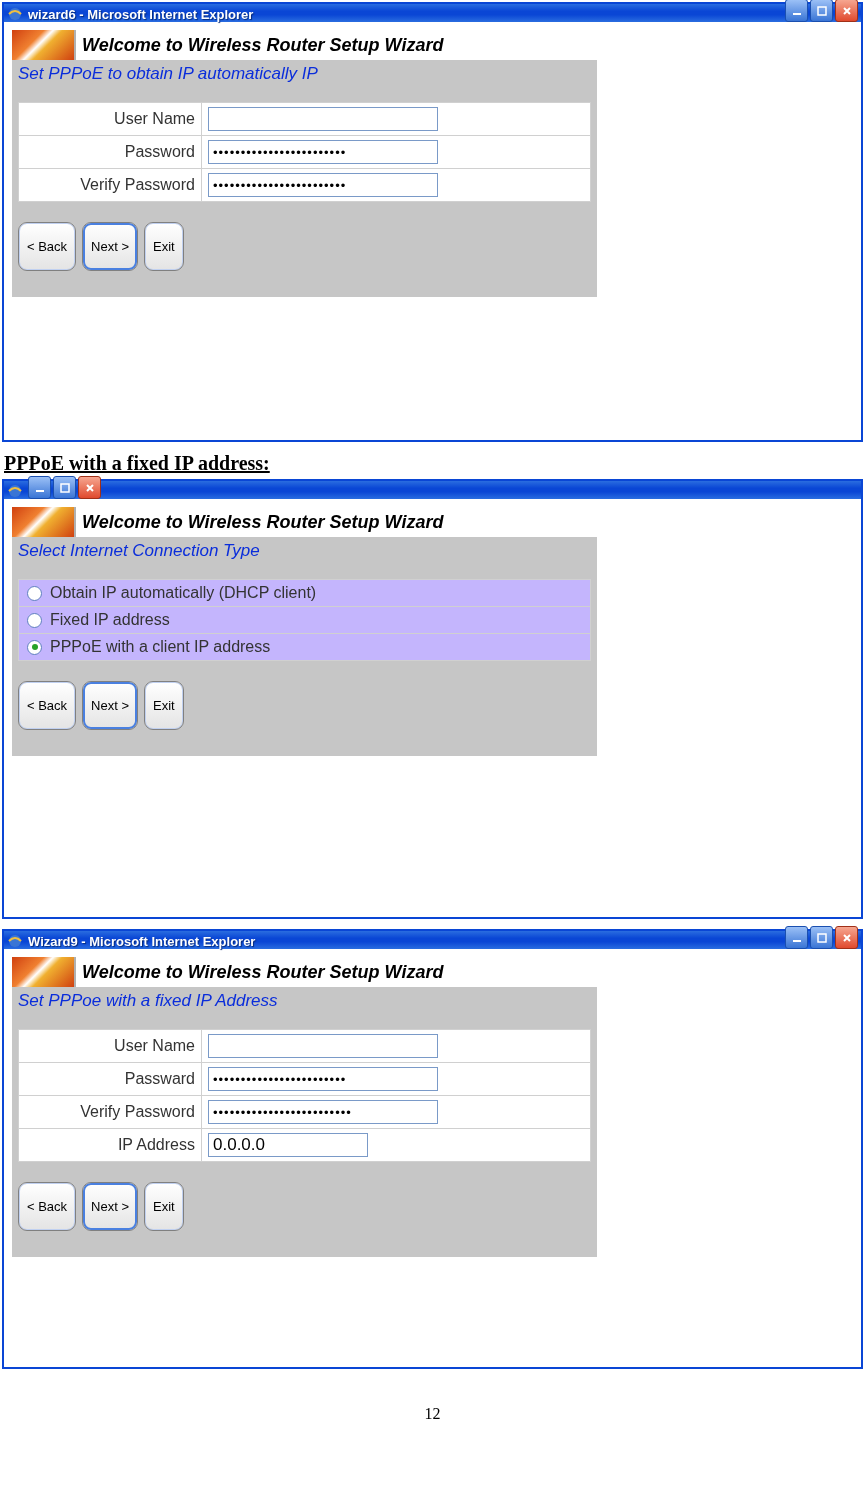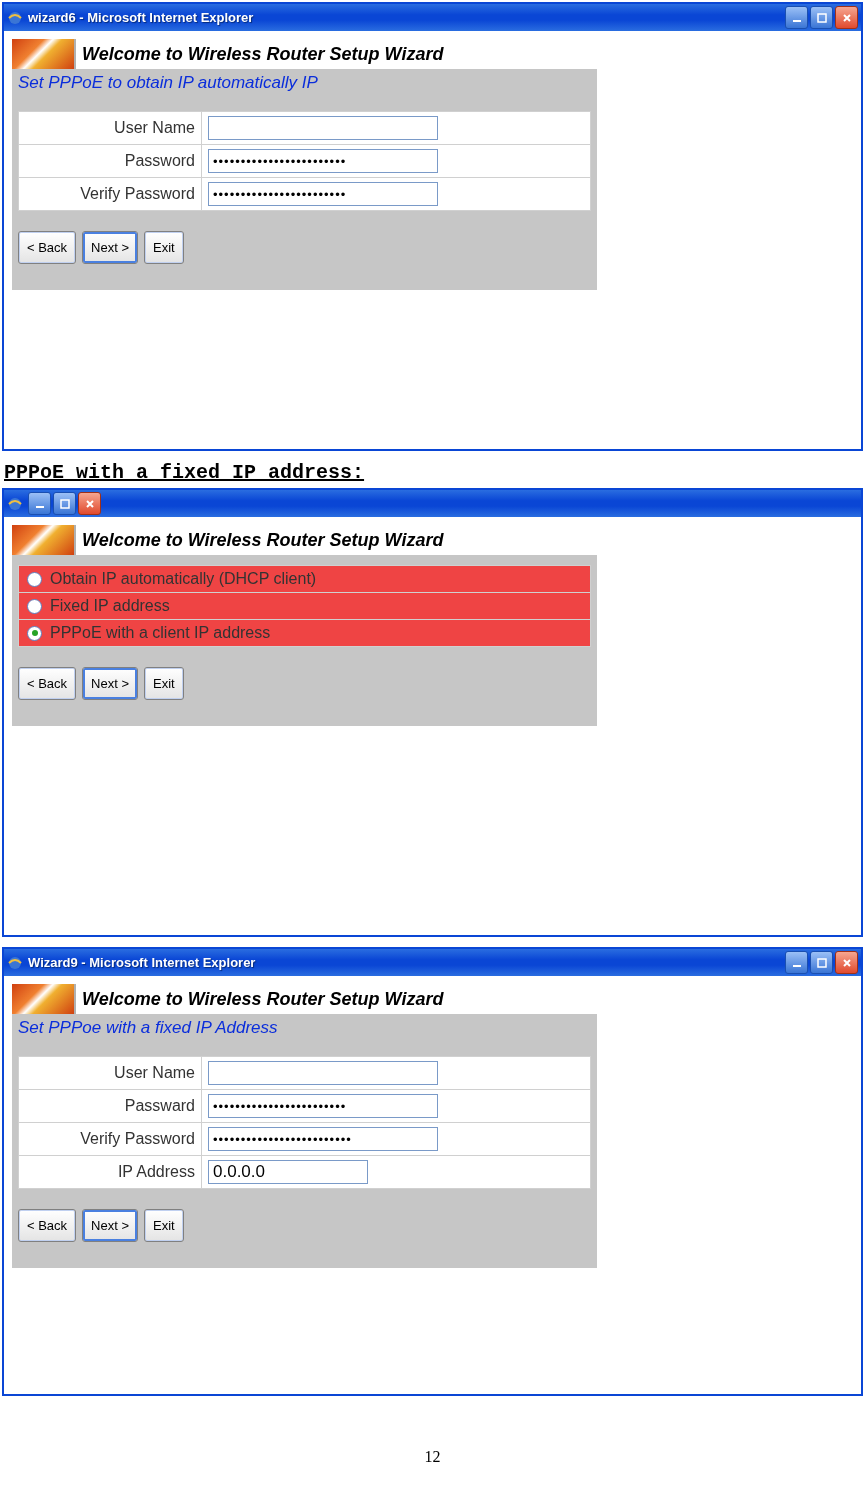--- a/index.html
+++ b/index.html
@@ -1,18 +1,18 @@
 <!DOCTYPE html>
 <html><head>
 <meta charset="utf-8">
 <style>
 body{margin:0;font-family:Arial,Helvetica,sans-serif;font-size:14px;background:#fff;width:865px}
 .page{padding:2px 2px 30px 2px}
 .iewin{border:2px solid #0a46d5;background:#fff;margin-bottom:10px}
-.titlebar{height:27px;background:linear-gradient(to bottom,#2a6de0 0%,#0a46d5 40%,#0a46d5 60%,#2a6de0 100%);display:flex;align-items:center;padding:0 3px;color:#fff;font-weight:bold;font-size:13px}
+.titlebar{height:18px;background:linear-gradient(to bottom,#2a6de0 0%,#0a46d5 40%,#0a46d5 60%,#2a6de0 100%);display:flex;align-items:flex-end;padding:0 3px;color:#fff;font-weight:bold;font-size:13px}
 .titlebar .ie-icon{width:16px;height:16px;margin-right:5px;display:inline-block;position:relative}
 .titlebar .ie-icon svg{display:block}
 .titlebar .ttxt{flex:1;text-shadow:1px 1px 1px #052a7a}
 .winctrl{display:flex;gap:2px}
 .winctrl .wbtn{width:21px;height:21px;border-radius:3px;border:1px solid #1a4fb0;display:flex;align-items:center;justify-content:center;font-family:Arial;font-size:11px;font-weight:bold;color:#fff}
 .winctrl .wmin,.winctrl .wmax{background:linear-gradient(to bottom,#9bc0f6,#3a75d5)}
 .winctrl .wclose{background:linear-gradient(to bottom,#f6a690,#e04a2e);border-color:#a03018}
 .ieclient{background:#fff;padding:8px 8px 70px 8px;min-height:340px}
 .panel{background:#c6c6c6;width:585px}
 .bannerwrap{display:flex;align-items:center;background:#fff;border-bottom:0}
@@ -20,30 +20,30 @@
 .banner-title{font-size:18px;font-weight:bold;font-style:italic;color:#000;padding-left:6px}
 .section-title{font-size:17px;font-weight:normal;font-style:italic;color:#0a2ddb;padding:4px 6px 8px 6px}
 .formarea{background:#c6c6c6;padding:10px 6px 6px 6px}
 table.frm{border-collapse:collapse;width:100%;background:#fff}
 table.frm td{border:1px solid #d0d0d0;padding:4px 6px;font-size:16px;color:#333;vertical-align:middle}
 table.frm td.lbl{width:170px;text-align:right;padding-right:6px}
 .inp{border:1px solid #7a9ac8;height:22px;padding:0 4px;font-size:17px;background:#fff}
 .inp.w220{width:220px}
 .inp.w150{width:150px}
 .dots{letter-spacing:1px;font-family:Arial;font-size:13px}
-.radiolist{background:#ef4444}
+.radiolist{background:#c4b5fd}
 .radiolist .ritem{border:1px solid #d0d0d0;border-top:none;padding:4px 8px;font-size:16px;color:#333;display:flex;align-items:center;gap:8px}
 .radiolist .ritem:first-child{border-top:1px solid #d0d0d0}
 .rdot{width:13px;height:13px;border:1px solid #6080c0;border-radius:50%;display:inline-flex;align-items:center;justify-content:center;background:#fff}
 .rdot.sel::after{content:"";width:6px;height:6px;border-radius:50%;background:#26a326}
 .btnrow{padding:14px 6px 26px 6px;display:flex;gap:6px}
-.btn3d{border:1px solid #808080;border-radius:3px;background:linear-gradient(to bottom,#fff,#e4e4e4);padding:8px 8px;font-size:13px;color:#000;box-shadow:0 0 0 1px #c0d0f0 inset}
+.btn3d{border:1px solid #808080;border-radius:9px;background:linear-gradient(to bottom,#fff,#e4e4e4);padding:16px 8px;font-size:13px;color:#000;box-shadow:0 0 0 1px #c0d0f0 inset}
 .btn3d.primary{box-shadow:0 0 0 2px #4a80e0 inset}
-.section-heading{font-family:Liberation Mono, monospace;font-size:20px;font-weight:bold;text-decoration:underline;margin:6px 0 4px 2px}
-.pgnum{text-align:center;font-family:'Times New Roman',serif;font-size:16px;margin-top:52px}
+.section-heading{font-family:Liberation Serif, serif;font-size:20px;font-weight:bold;text-decoration:underline;margin:6px 0 4px 2px}
+.pgnum{text-align:center;font-family:'Times New Roman',serif;font-size:16px;margin-top:36px}
 </style>
 </head>
 <body>
 
 <div class="page">
 
 <div class="iewin">
   <div class="titlebar">
     <span class="ie-icon">
       <svg width="16" height="16" viewBox="0 0 16 16">
@@ -131,20 +131,21 @@
             </svg>
           </div>
     </div>
   </div>
   <div class="ieclient">
     <div class="panel">
       <div class="bannerwrap">
         <div class="banner-swoosh"></div>
         <div class="banner-title">Welcome to Wireless Router Setup Wizard</div>
       </div>
+      <div class="section-title">Select Internet Connection Type</div>
       <div class="formarea">
         <div class="radiolist">
           <div class="ritem">
                 <span class="rdot"></span>
                 <span>Obtain IP automatically (DHCP client)</span>
               </div>
           <div class="ritem">
                 <span class="rdot"></span>
                 <span>Fixed IP address</span>
               </div>

